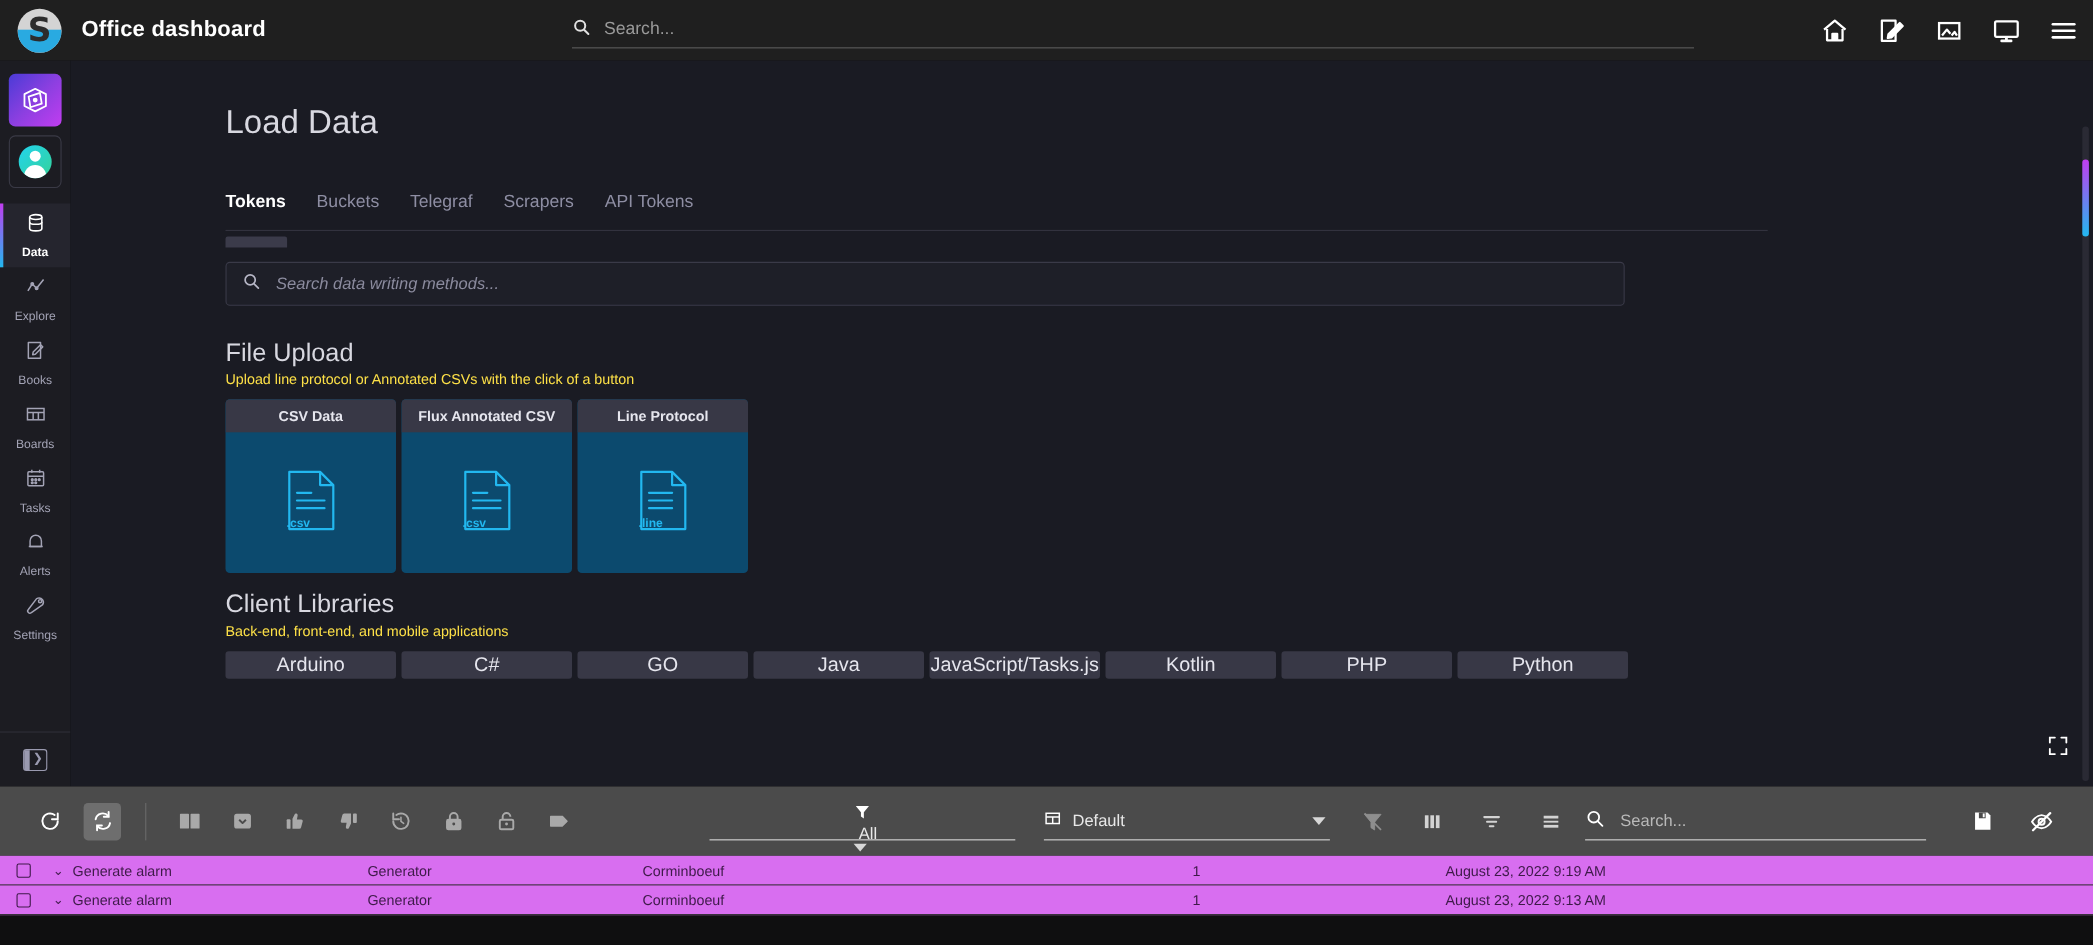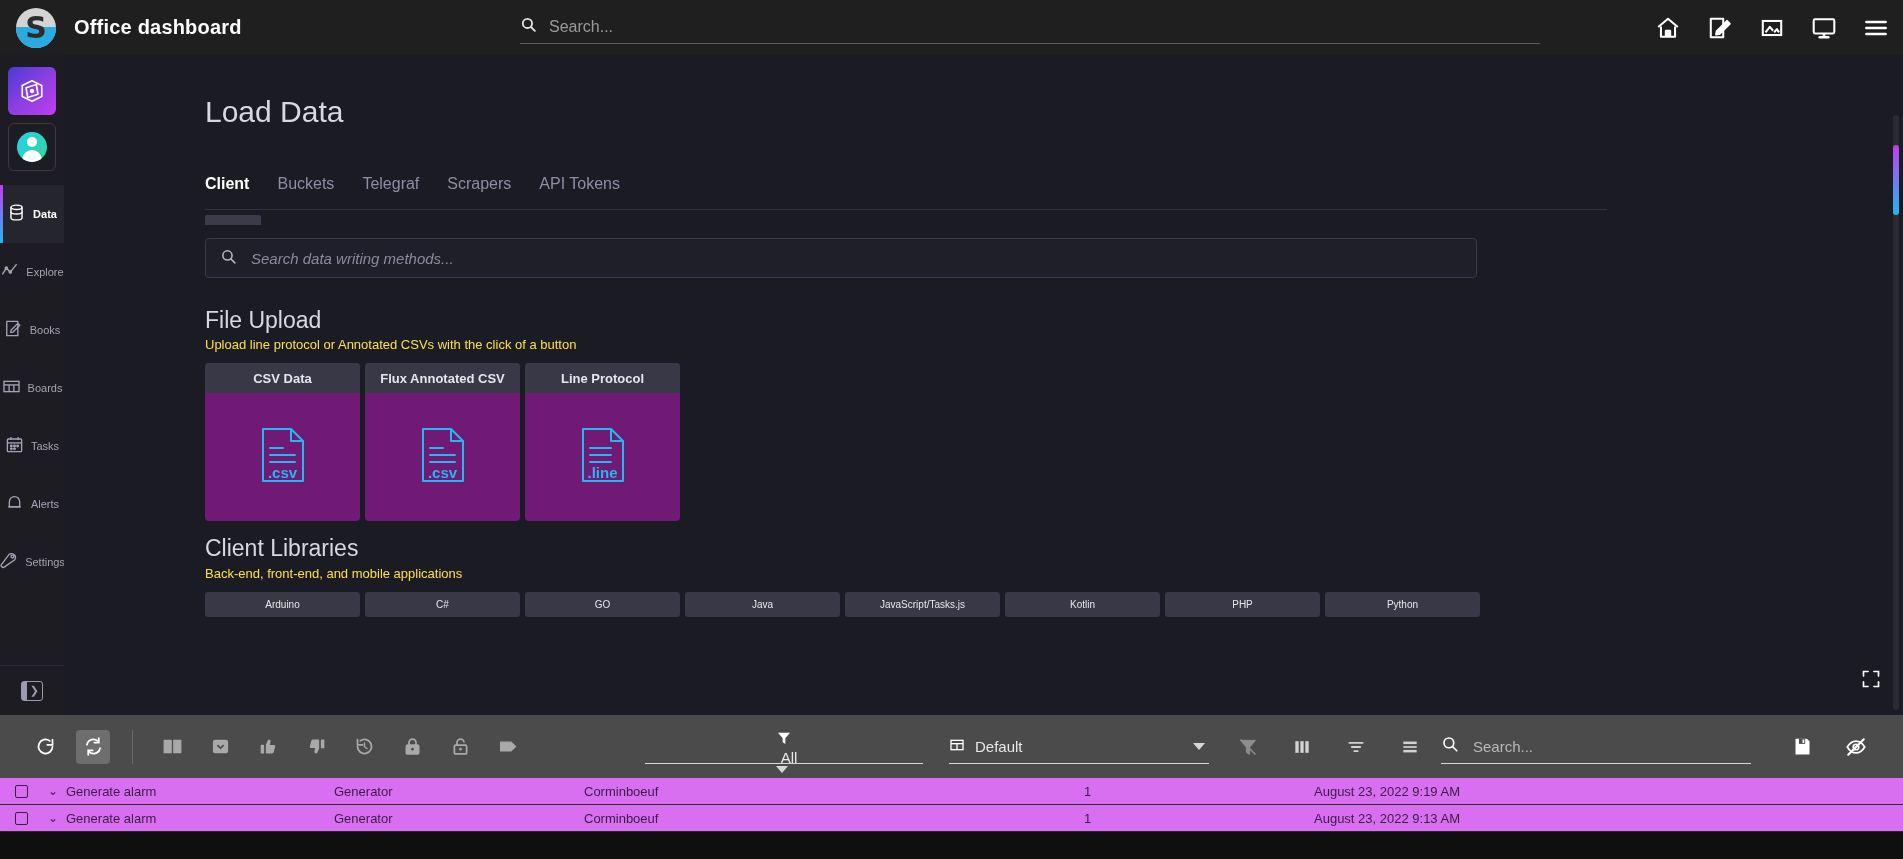--- a/index.html
+++ b/index.html
@@ -71,21 +71,21 @@
   .nav-avatar .circ::before {
     content:''; position:absolute; left: 10px; top: 5px; width: 10px; height: 10px;
     border-radius: 50%; background: #ffffff;
   }
   .nav-avatar .circ::after {
     content:''; position:absolute; left: 5px; top: 18px; width: 20px; height: 14px;
     border-radius: 10px 10px 0 0; background: #ffffff;
   }
   .nav-item {
     position: relative; width: 64px; height: 58px;
-    display: flex; flex-direction: row; align-items: center; justify-content: center;
+    display: flex; flex-direction: column; align-items: center; justify-content: center;
     gap: 7px; cursor: pointer;
   }
   .nav-item .lbl { font-size: 11px; color: #a3a3b5; }
   .nav-item.active { background: #25252e; }
   .nav-item.active .lbl { color: #ffffff; font-weight: bold; }
   .nav-item.active::before {
     content: ''; position: absolute; left: 0; top: 0; width: 3px; height: 58px;
     background: linear-gradient(180deg, #c13df0 0%, #22b8f0 100%);
   }
   .nav-list { position: absolute; left: 0; top: 130px; width: 64px; }
@@ -136,40 +136,40 @@
     margin-left: 14px; color: #8b8b9e; font-size: 15px; font-style: italic;
   }
   .sec-title {
     position: absolute; font-size: 23px; color: #d8d8e0;
   }
   .sec-sub {
     position: absolute; font-size: 13px; color: #fde047; text-align: right;
   }
   .card-row { position: absolute; display: flex; gap: 5px; }
   .card {
-    width: 155px; height: 158px; background: #701a75;
+    width: 155px; height: 158px; background: #0c4a6e;
     border-radius: 4px; overflow: hidden;
     display: flex; flex-direction: column; cursor: pointer;
   }
   .card .hd {
     height: 30px; background: #383846; color: #e6e6ee;
     font-size: 13px; font-weight: bold;
     display: flex; align-items: center; justify-content: center;
   }
   .card .bd {
     flex: 1; display: flex; align-items: center; justify-content: center;
   }
   .filetag {
-    position: absolute; bottom: 6px; left: 0; right: 0; text-align: center;
-    font-size: 15px; color: #22b8f0; font-weight: bold;
+    position: absolute; bottom: 6px; left: 0; right: 0; 
+    font-size: 11px; color: #22b8f0; font-weight: bold;
   }
   .lib-row { position: absolute; display: flex; gap: 5px; }
   .lib {
     width: 155px; height: 25px; background: #383846; border-radius: 3px;
-    color: #e6e6ee; font-size: 10px;
+    color: #e6e6ee; font-size: 18px;
     display: flex; align-items: center; justify-content: center; cursor: pointer;
   }
   .scroll-track {
     position: absolute; right: 4px; top: 60px; width: 6px; height: 595px;
     background: #2a2a34; border-radius: 3px;
   }
   .scroll-thumb {
     position: absolute; right: 4px; top: 90px; width: 6px; height: 70px;
     background: linear-gradient(180deg, #c13df0 0%, #22b8f0 100%);
     border-radius: 3px; cursor: pointer;
@@ -380,21 +380,21 @@
     <div class="btn">
         <span class="chev">❯</span>
       </div>
   </div>
 </div>
 
 <div class="main">
   <div class="page-title">Load Data</div>
 
   <div class="tabs">
-    <div class="tab active">Client</div>
+    <div class="tab active">Tokens</div>
     <div class="tab">Buckets</div>
     <div class="tab">Telegraf</div>
     <div class="tab">Scrapers</div>
     <div class="tab">API Tokens</div>
   </div>
   <div class="tab-underline"></div>
 
   <div class="content-search">
     <span>
       <svg width="17" height="17" viewBox="0 0 24 24" fill="none" stroke="#b6b6c6" stroke-width="2.2">

